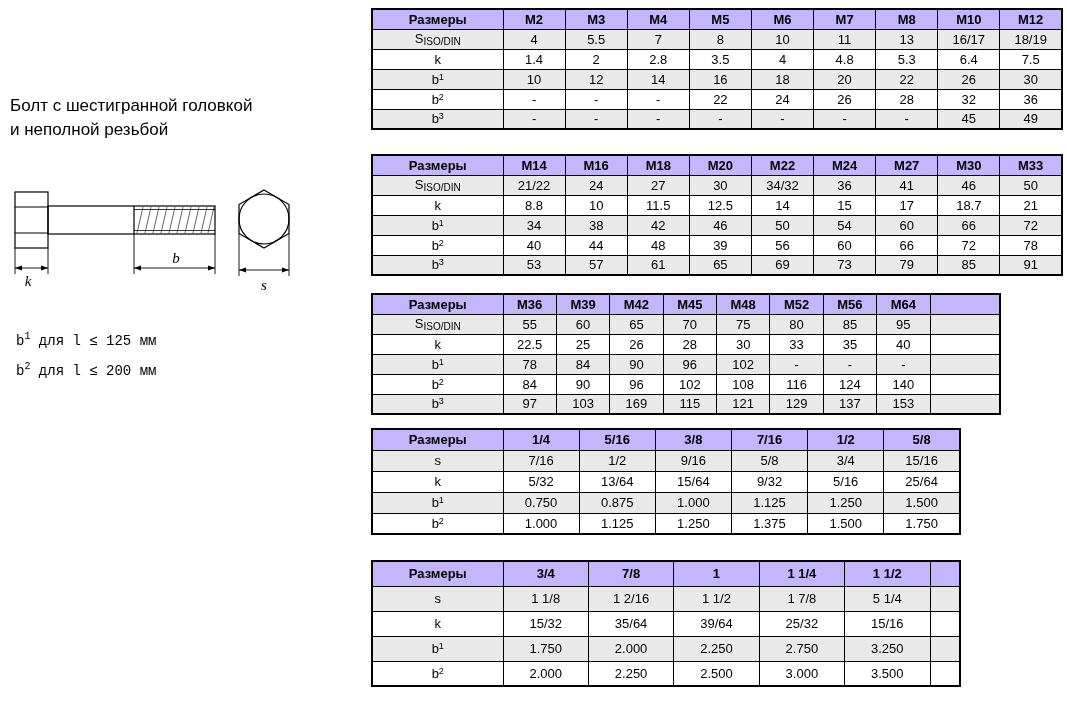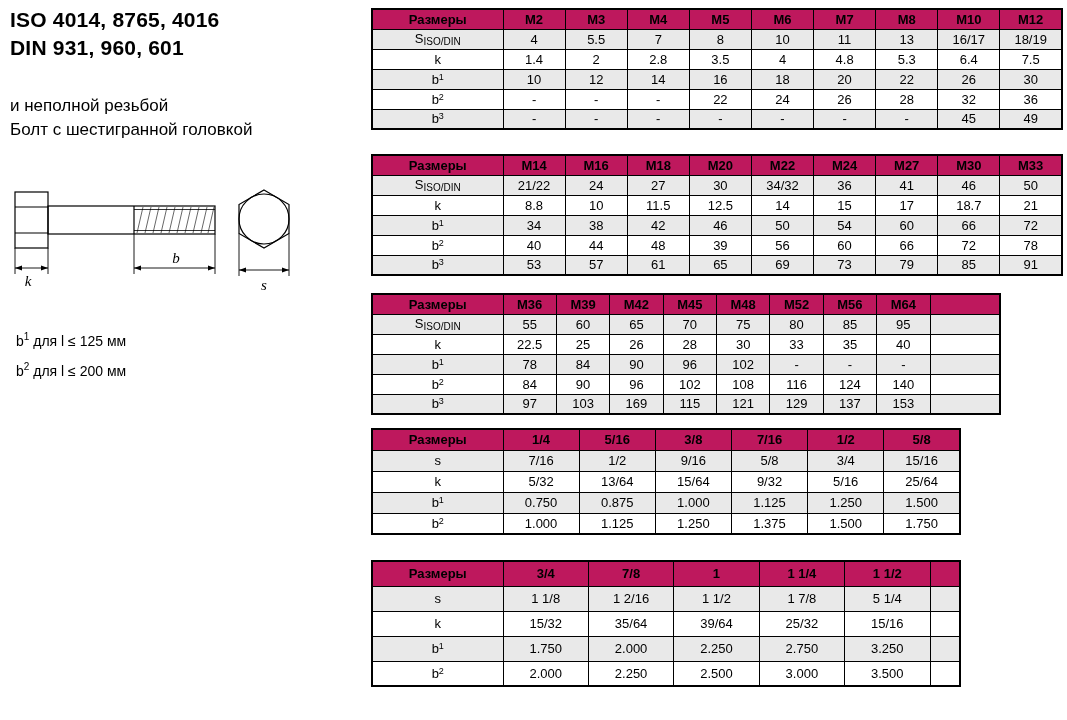--- a/index.html
+++ b/index.html
@@ -13,40 +13,40 @@
     overflow: hidden;
   }
 
   
   .left-panel { position: absolute; left: 10px; top: 6px; width: 356px; height: 708px; }
   .title { position: absolute; top: 0; left: 0; font-size: 21px; font-weight: bold; line-height: 28px; letter-spacing: 0.2px; }
   .subtitle { position: absolute; top: 88px; left: 0; font-size: 17px; line-height: 24px; }
   .drawing { position: absolute; top: 180px; left: 0; }
   .dim-label { font-size: 15px; font-style: italic; font-family: "Liberation Serif", serif; }
   .notes { position: absolute; top: 318px; left: 6px; font-size: 14px; }
-  .note-line { line-height: 26px; }
+  .note-line { line-height: 26px; font-family: Liberation Mono, monospace; }
   .note-line sup { font-size: 10px; }
 
   
   .tables-area { position: absolute; left: 371px; top: 8px; width: 692px; }
   table.dim-table {
     border-collapse: collapse;
     table-layout: fixed;
     font-size: 13px;
     border: 2px solid #000;
   }
   .dim-table th, .dim-table td {
     border: 1px solid #000;
     text-align: center;
     vertical-align: middle;
     padding: 0 2px;
     overflow: hidden;
     white-space: nowrap;
   }
-  .dim-table thead th { background: #be185d; font-weight: bold; }
+  .dim-table thead th { background: #c4b5fd; font-weight: bold; }
   .dim-table tbody tr:nth-child(odd) td { background: #e9e9e9; }
   .dim-table tbody tr:nth-child(even) td { background: #ffffff; }
   .dim-table sub { font-size: 10px; vertical-align: -2px; letter-spacing: 0; }
   .dim-table sup { font-size: 9px; vertical-align: 4px; }
 
   .t1, .t2 { width: 692px; }
   .t3 { width: 630px; }
   .t4, .t5 { width: 590px; }
   .t1 { margin-bottom: 24px; }
   .t2 { margin-bottom: 17px; }
@@ -59,28 +59,24 @@
 
   .t1 col.c0, .t2 col.c0, .t3 col.c0, .t4 col.c0, .t5 col.c0 { width: 131px; }
   .t3 col.clast { width: 70px; }
   .t5 col.clast { width: 30px; }
 </style>
 </head>
 <body>
 
 <div class="left-panel">
 
-  <div class="title">
-    <div>ISO 4014, 8765, 4016</div>
-    <div>DIN 931, 960, 601</div>
-  </div>
 
   <div class="subtitle">
+    <div>Болт с шестигранной головкой</div>
     <div>и неполной резьбой</div>
-    <div>Болт с шестигранной головкой</div>
   </div>
 
   <svg class="drawing" width="312" height="112" viewBox="0 0 312 112">
 
     <g stroke="#000" fill="none" stroke-width="1.2">
       <rect x="5" y="6" width="33" height="56"></rect>
       <line x1="5" y1="21" x2="38" y2="21"></line>
       <line x1="5" y1="47" x2="38" y2="47"></line>
       <rect x="38" y="20" width="167" height="28"></rect>
       <line x1="124" y1="20" x2="124" y2="48"></line>

